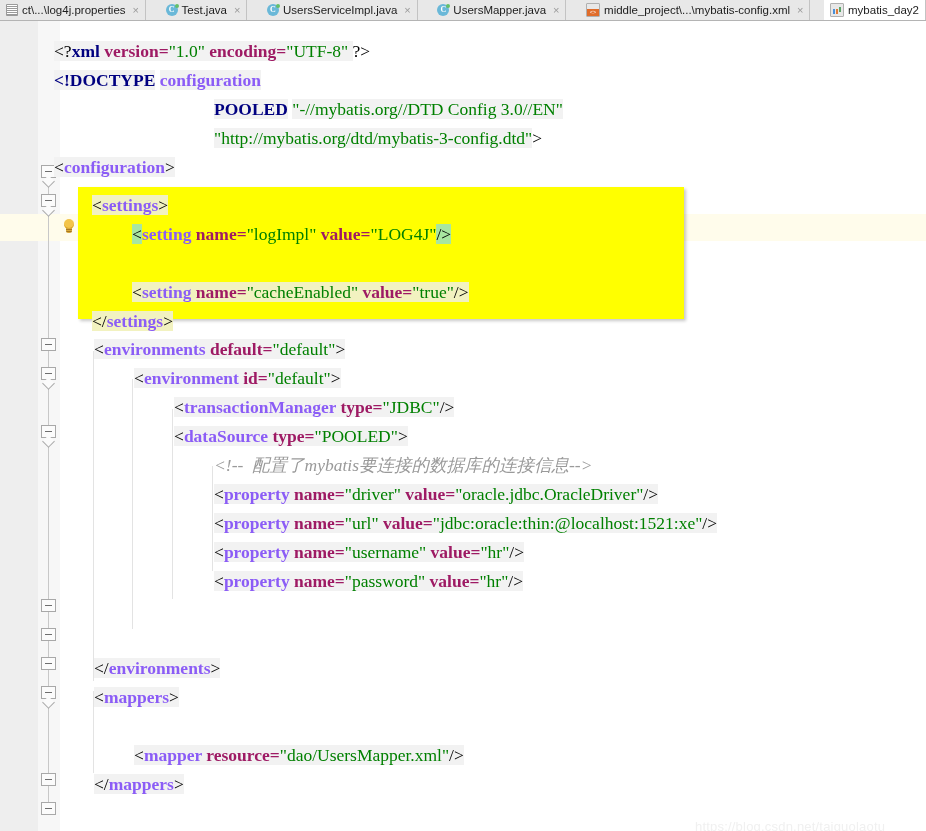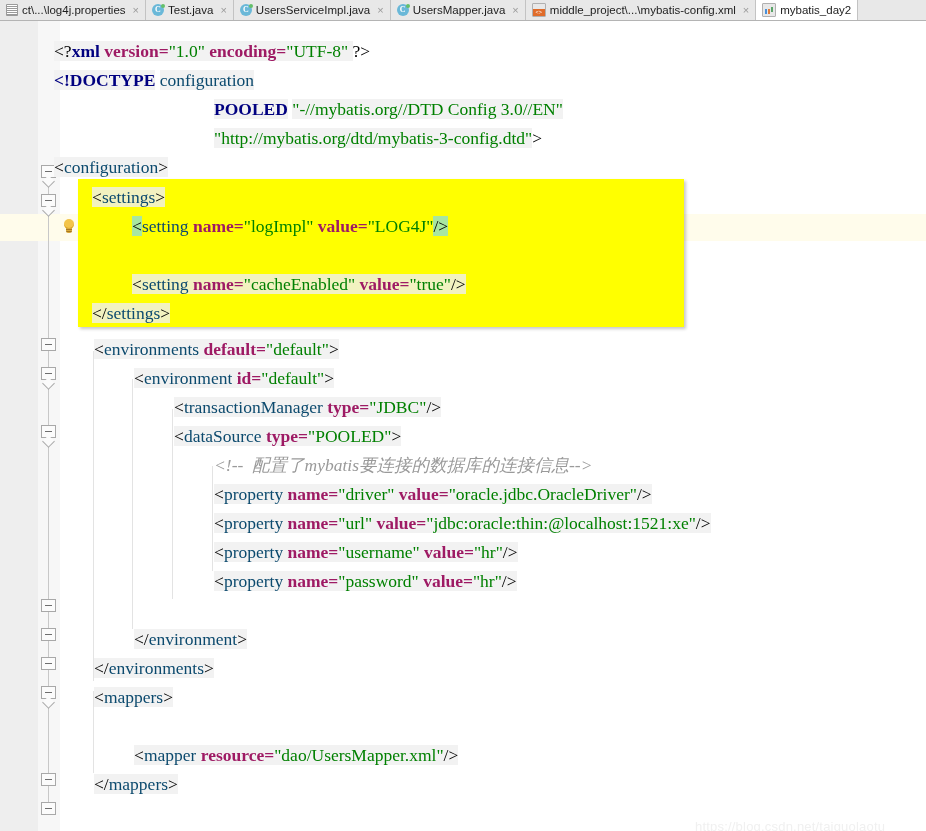--- a/index.html
+++ b/index.html
@@ -11,20 +11,21 @@
   }
   #app{position:relative;width:926px;height:831px;}
 
   
   .tabbar{
     position:absolute;left:0;top:0;width:926px;height:20px;
     background:#e8e8e8;
     border-bottom:1px solid #b4b4b4;
     display:flex;align-items:stretch;
     overflow:hidden;
+    justify-content:space-between;
   }
   .tab{
     display:flex;align-items:center;gap:4px;
     padding:0 6px 0 6px;
     height:20px;
     font-size:11.5px;
     color:#1c1c1c;
     background:#e8e8e8;
     border-right:1px solid #c3c3c3;
     white-space:nowrap;
@@ -158,31 +159,31 @@
     height:29px;line-height:29px;
     font-family:"Liberation Serif","DejaVu Serif",serif;
     font-size:17.5px;
     white-space:pre;
     letter-spacing:0px;
   }
   .ln span{ white-space:pre; }
 
   
   .t-punc   { color:#000000; }
-  .t-tag    { color:#0c4a6e; font-weight:normal; }
+  .t-tag    { color:#8b5cf6; font-weight:bold; }
   .t-attr   { color:#9e1a64; font-weight:bold; }
   .t-val    { color:#008000; }
   .t-proc   { color:#000080; font-weight:bold; }
   .t-dtdkw  { color:#000080; font-weight:bold; }
   .t-comment{ color:#9a9a9a; font-style:italic; }
   .t-bg     { background:#f2f2f2; }
 
   
   .yellowblock{
-    position:absolute;left:78px;top:158px;width:606px;height:148px;
+    position:absolute;left:78px;top:166px;width:606px;height:132px;
     background:#ffff00;
     box-shadow:2px 2px 3px rgba(0,0,0,0.22);
     z-index:5;
   }
   .ycode{ position:absolute;left:0;top:0;width:606px;height:148px;z-index:6; }
   .ycode .ln{ color:#000; }
   .ycode .t-bg{ background:#f2f2c0; }
   .sel-green{ background:#a8e6a0; }
 
   
@@ -275,21 +276,20 @@
         <div class="ln" style="left: 54px; top: 132px;"><span class="t-punc t-bg">&lt;</span><span class="t-tag t-bg">configuration</span><span class="t-punc t-bg">&gt;</span></div>
         <div class="ln" style="left: 94px; top: 314px;"><span class="t-punc t-bg">&lt;</span><span class="t-tag t-bg">environments</span><span class="t-attr t-bg"> default=</span><span class="t-val t-bg">"default"</span><span class="t-punc t-bg">&gt;</span></div>
         <div class="ln" style="left: 134px; top: 343px;"><span class="t-punc t-bg">&lt;</span><span class="t-tag t-bg">environment</span><span class="t-attr t-bg"> id=</span><span class="t-val t-bg">"default"</span><span class="t-punc t-bg">&gt;</span></div>
         <div class="ln" style="left: 174px; top: 372px;"><span class="t-punc t-bg">&lt;</span><span class="t-tag t-bg">transactionManager</span><span class="t-attr t-bg"> type=</span><span class="t-val t-bg">"JDBC"</span><span class="t-punc t-bg">/&gt;</span></div>
         <div class="ln" style="left: 174px; top: 401px;"><span class="t-punc t-bg">&lt;</span><span class="t-tag t-bg">dataSource</span><span class="t-attr t-bg"> type=</span><span class="t-val t-bg">"POOLED"</span><span class="t-punc t-bg">&gt;</span></div>
         <div class="ln" style="left: 214px; top: 430px;"><span class="t-comment">&lt;!--  配置了mybatis要连接的数据库的连接信息--&gt;</span></div>
         <div class="ln" style="left: 214px; top: 459px;"><span class="t-punc t-bg">&lt;</span><span class="t-tag t-bg">property</span><span class="t-attr t-bg"> name=</span><span class="t-val t-bg">"driver"</span><span class="t-attr t-bg"> value=</span><span class="t-val t-bg">"oracle.jdbc.OracleDriver"</span><span class="t-punc t-bg">/&gt;</span></div>
         <div class="ln" style="left: 214px; top: 488px;"><span class="t-punc t-bg">&lt;</span><span class="t-tag t-bg">property</span><span class="t-attr t-bg"> name=</span><span class="t-val t-bg">"url"</span><span class="t-attr t-bg"> value=</span><span class="t-val t-bg">"jdbc:oracle:thin:@localhost:1521:xe"</span><span class="t-punc t-bg">/&gt;</span></div>
         <div class="ln" style="left: 214px; top: 517px;"><span class="t-punc t-bg">&lt;</span><span class="t-tag t-bg">property</span><span class="t-attr t-bg"> name=</span><span class="t-val t-bg">"username"</span><span class="t-attr t-bg"> value=</span><span class="t-val t-bg">"hr"</span><span class="t-punc t-bg">/&gt;</span></div>
         <div class="ln" style="left: 214px; top: 546px;"><span class="t-punc t-bg">&lt;</span><span class="t-tag t-bg">property</span><span class="t-attr t-bg"> name=</span><span class="t-val t-bg">"password"</span><span class="t-attr t-bg"> value=</span><span class="t-val t-bg">"hr"</span><span class="t-punc t-bg">/&gt;</span></div>
-        <div class="ln" style="left: 134px; top: 604px;"><span class="t-punc t-bg">&lt;/</span><span class="t-tag t-bg">environment</span><span class="t-punc t-bg">&gt;</span></div>
         <div class="ln" style="left: 94px; top: 633px;"><span class="t-punc t-bg">&lt;/</span><span class="t-tag t-bg">environments</span><span class="t-punc t-bg">&gt;</span></div>
         <div class="ln" style="left: 94px; top: 662px;"><span class="t-punc t-bg">&lt;</span><span class="t-tag t-bg">mappers</span><span class="t-punc t-bg">&gt;</span></div>
         <div class="ln" style="left: 134px; top: 720px;"><span class="t-punc t-bg">&lt;</span><span class="t-tag t-bg">mapper</span><span class="t-attr t-bg"> resource=</span><span class="t-val t-bg">"dao/UsersMapper.xml"</span><span class="t-punc t-bg">/&gt;</span></div>
         <div class="ln" style="left: 94px; top: 749px;"><span class="t-punc t-bg">&lt;/</span><span class="t-tag t-bg">mappers</span><span class="t-punc t-bg">&gt;</span></div>
       </div>
 
     <div class="yellowblock">
       <div class="ycode" id="yellow-lines">
           <div class="ln" style="left: 14px; top: 4px;"><span class="t-punc t-bg">&lt;</span><span class="t-tag t-bg">settings</span><span class="t-punc t-bg">&gt;</span></div>
           <div class="ln" style="left: 54px; top: 33px;"><span class="t-punc sel-green">&lt;</span><span class="t-tag">setting</span><span class="t-attr"> name=</span><span class="t-val">"logImpl"</span><span class="t-attr"> value=</span><span class="t-val">"LOG4J"</span><span class="t-punc sel-green">/&gt;</span></div>

